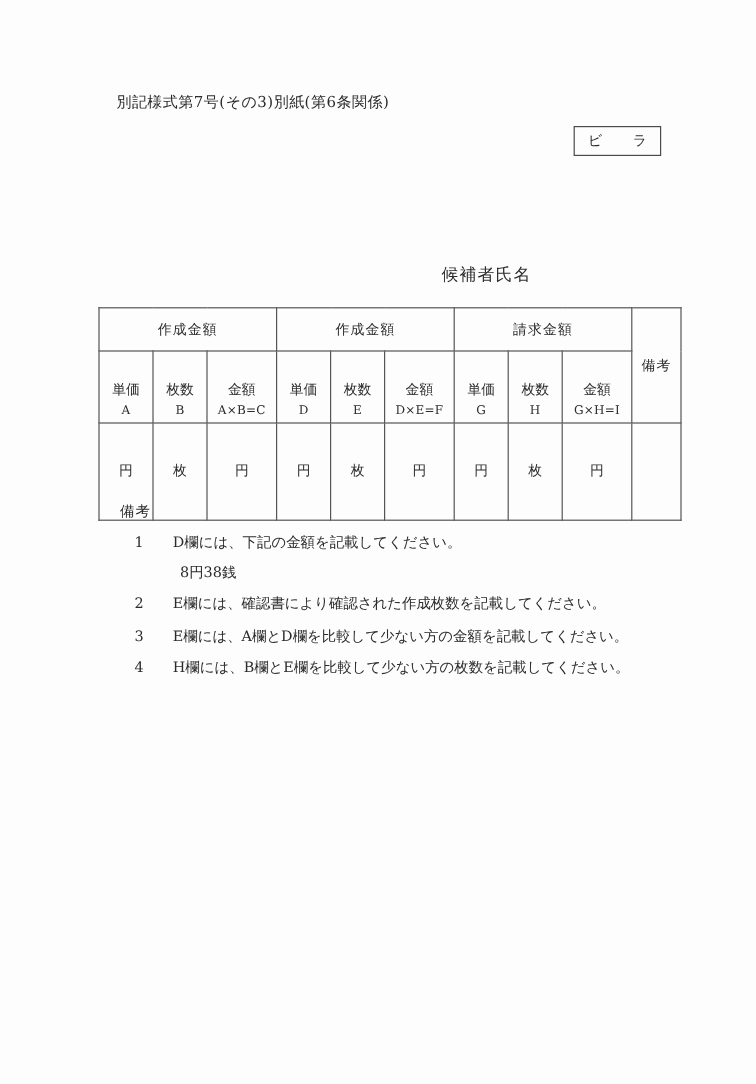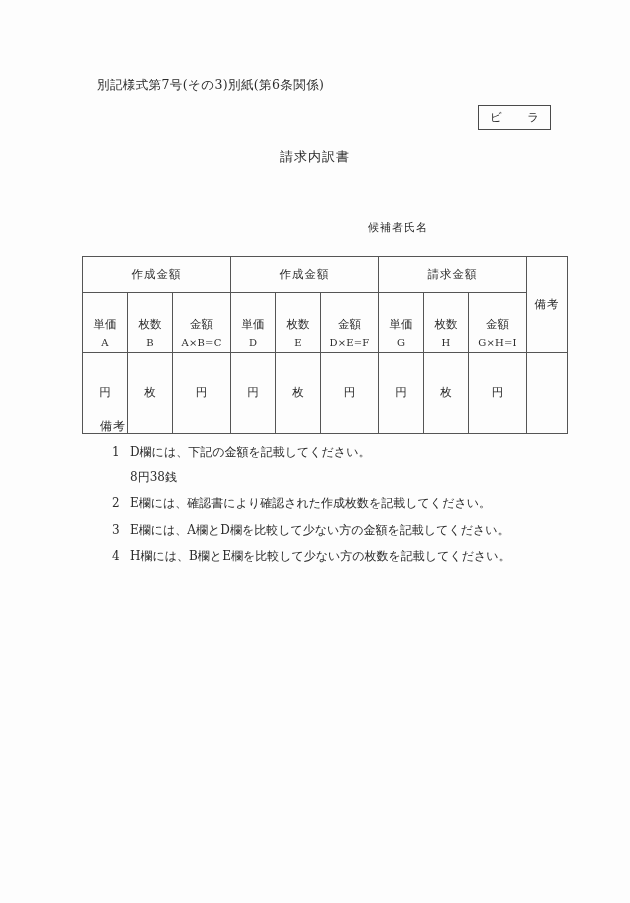--- a/index.html
+++ b/index.html
@@ -67,21 +67,21 @@
     text-align: center;
     font-size: 12.5px;
     letter-spacing: 0.5px;
   }
 
   
   .candidate-name {
     position: absolute;
     left: 368px;
     top: 220px;
-    font-size: 11px;
+    font-size: 14px;
     letter-spacing: 1px;
     white-space: nowrap;
     font-family: Liberation Mono, monospace;
   }
 
   
   .table-wrap {
     position: absolute;
     left: 82px;
     top: 256px;
@@ -150,39 +150,39 @@
   }
   .note-num {
     width: 30px;
     flex: none;
     text-align: left;
     padding-left: 12px;
     box-sizing: border-box;
   }
   .note-text {
     flex: 1;
+    margin-left: 14px;
   }
   .note-sub {
-    margin: -2px 0 11px 30px;
+    margin: -2px 0 11px 50px;
     line-height: 1.3;
   }
 </style>
 </head>
 <body>
 
 <div class="page">
 
   <div class="form-code">別記様式第7号(その3)別紙(第6条関係)</div>
 
   <div class="kind-box">
     <span>ビ</span>
     <span>ラ</span>
   </div>
 
-  <div class="doc-title">請求内訳書</div>
 
   <div class="candidate-name">候補者氏名</div>
 
   <div class="table-wrap">
     <table class="breakdown">
       <colgroup>
         <col style="width:45px">
           <col style="width:45px">
           <col style="width:58px">
         <col style="width:45px">

